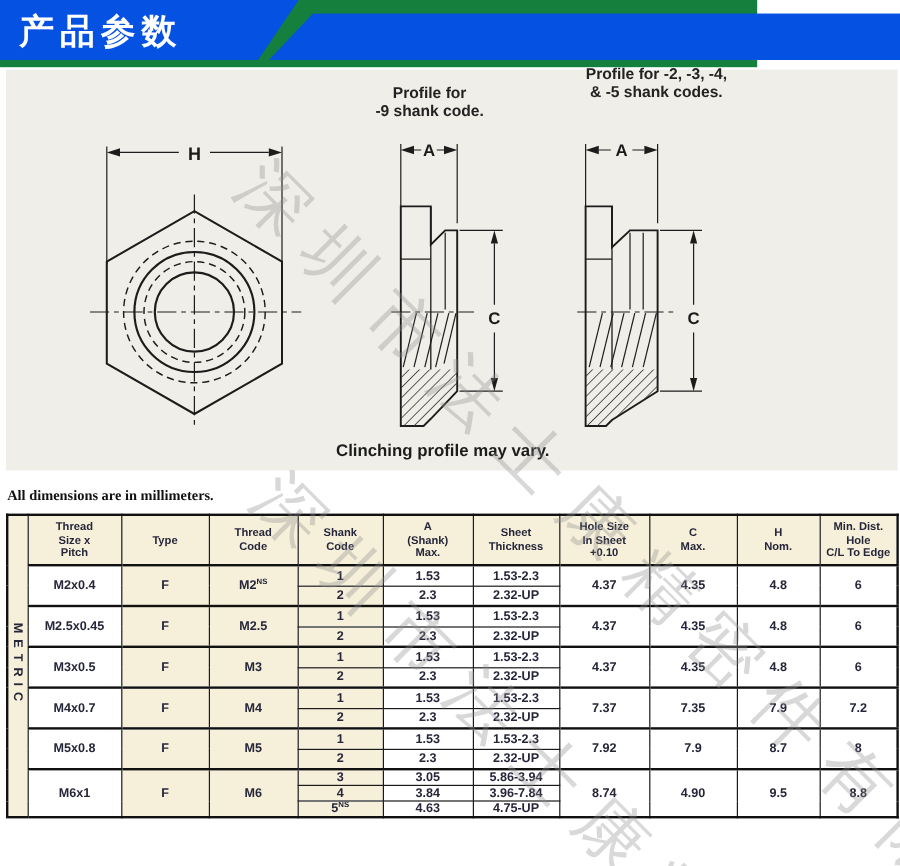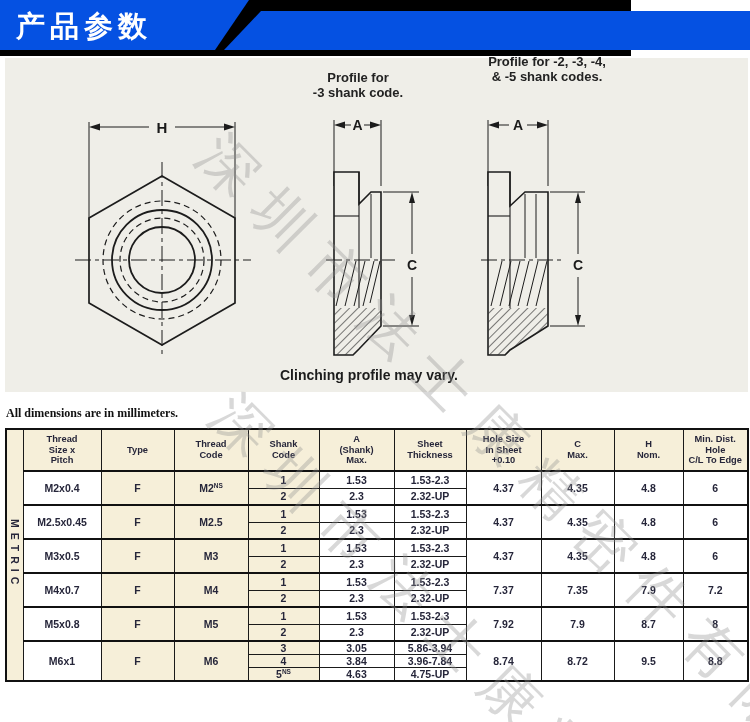--- a/index.html
+++ b/index.html
@@ -1,20 +1,20 @@
 <!DOCTYPE html>
 <html><head>
 <meta charset="utf-8">
 <style>
   html,body{margin:0;padding:0;background:#fff;}
   #page{position:relative;width:750px;height:722px;background:#fff;overflow:hidden;
         font-family:"Liberation Sans",sans-serif;color:#1c1c1c;}
 
   
-  .banner{position:absolute;left:0;top:0;width:631px;height:56px;background:#000000;}
+  .banner{position:absolute;left:0;top:0;width:631px;height:56px;background:#15803d;}
   .banner-left{position:absolute;left:0;top:0;width:250px;height:50px;background:#0551E2;
                clip-path:polygon(0 0,249px 0,215px 50px,0 50px);}
   .banner-right{position:absolute;left:224px;top:11px;width:526px;height:39px;background:#0551E2;
                 clip-path:polygon(37px 0,526px 0,526px 39px,0 39px);}
   .banner-title{position:absolute;left:16px;top:7px;font-size:29px;font-weight:bold;color:#fff;
                 letter-spacing:5px;}
 
   
   .panel{position:absolute;left:5px;top:58px;width:743px;height:334px;background:#EFEEE8;}
   .ptitle{position:absolute;font-size:13px;font-weight:bold;color:#222;text-align:center;
@@ -150,21 +150,21 @@
         <polygon points="573,134 570,145 576,145" fill="#1c1c1c" stroke="none"></polygon>
         <polygon points="573,268 570,257 576,257" fill="#1c1c1c" stroke="none"></polygon>
         <line x1="573" y1="145" x2="573" y2="196" stroke-width="1"></line>
         <line x1="573" y1="219" x2="573" y2="257" stroke-width="1"></line>
         <text x="573" y="212" text-anchor="middle" font-size="14" font-weight="bold" fill="#1a1a1a" stroke="none">C</text>
       </g>
     </svg>
   </div>
 
   <div class="ptitle ptitle1">Profile for
--3 shank code.</div>
+-9 shank code.</div>
   <div class="ptitle ptitle2">Profile for -2, -3, -4,
 &amp; -5 shank codes.</div>
   <div class="clinch">Clinching profile may vary.</div>
   <div class="dims-note">All dimensions are in millimeters.</div>
 
   <table class="spec">
     <colgroup>
       <col style="width:17px">
         <col style="width:78px">
         <col style="width:73px">
@@ -295,21 +295,21 @@
     </tr>
 
     <tr class="sub6 gt">
       <td class="white" rowspan="3">M6x1</td>
       <td class="cream" rowspan="3">F</td>
       <td class="cream" rowspan="3"><span>M6</span><sup class="sm"></sup></td>
       <td class="cream"><span>3</span><sup class="sm"></sup></td>
       <td class="white">3.05</td>
       <td class="white">5.86-3.94</td>
       <td class="white" rowspan="3">8.74</td>
-      <td class="white" rowspan="3">8.72</td>
+      <td class="white" rowspan="3">4.90</td>
       <td class="white" rowspan="3">9.5</td>
       <td class="white" rowspan="3">8.8</td>
     </tr>
     <tr class="sub6">
       <td class="cream"><span>4</span><sup class="sm"></sup></td>
       <td class="white">3.84</td>
       <td class="white">3.96-7.84</td>
     </tr>
     <tr class="sub6">
       <td class="cream"><span>5</span><sup class="sm">NS</sup></td>

